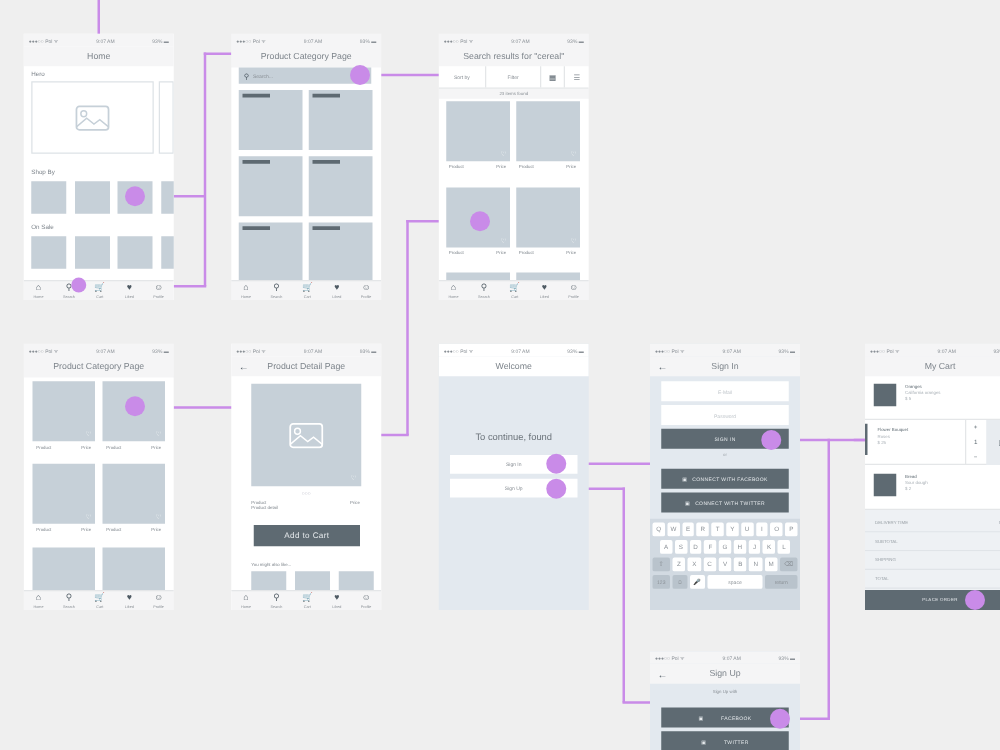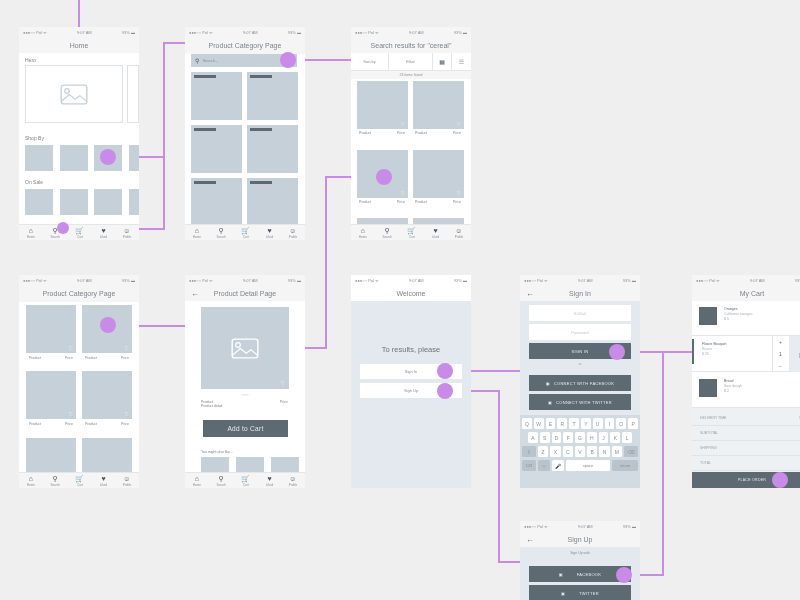--- a/index.html
+++ b/index.html
@@ -316,21 +316,21 @@
   </div>
 </div>
 
 <div class="screen" style="left:351px;top:275px;width:120px;height:213px;background:#e3e9ef">
   <div class="status" style="background:#fff">
       <span>●●●○○ Pol ᯤ</span>
       <span>9:07 AM</span>
       <span>93% ▬</span>
     </div>
   <div class="hdr" style="background:#fff">Welcome</div>
-  <div style="position:absolute;top:70px;left:0;right:0;text-align:center;font-size:7.5px;color:#6b737a">To results, please</div>
+  <div style="position:absolute;top:70px;left:0;right:0;text-align:center;font-size:7.5px;color:#6b737a">To continue, found</div>
   <div class="btn-white" style="left:9px;top:89px;width:102px;height:15px">Sign In</div>
   <div class="btn-white" style="left:9px;top:108px;width:102px;height:15px">Sign Up</div>
 </div>
 
 <div class="screen" style="left:520px;top:275px;width:120px;height:213px;background:#e3e9ef">
   <div class="status">
       <span>●●●○○ Pol ᯤ</span>
       <span>9:07 AM</span>
       <span>93% ▬</span>
     </div>

